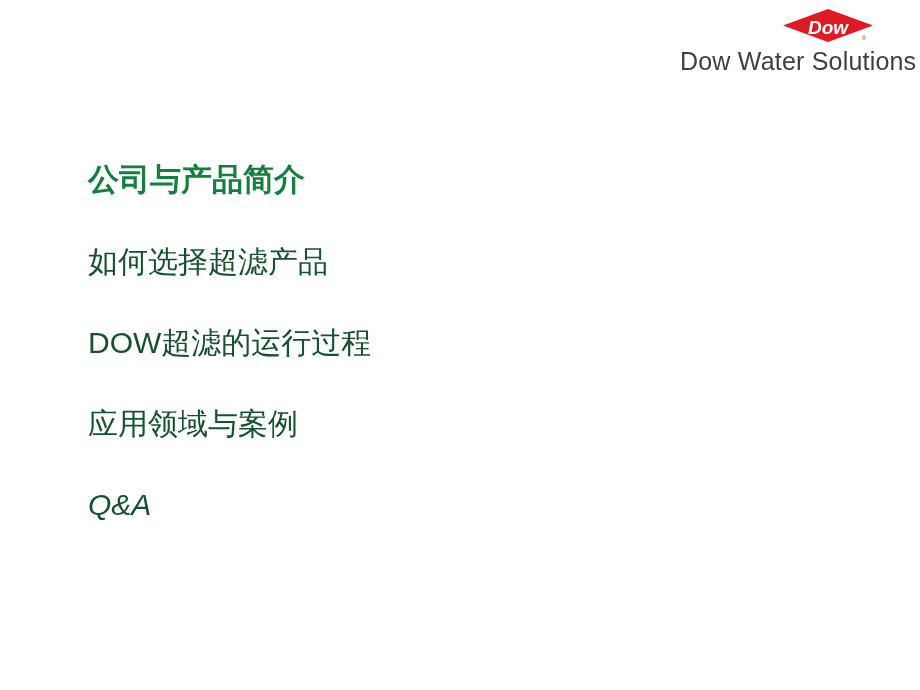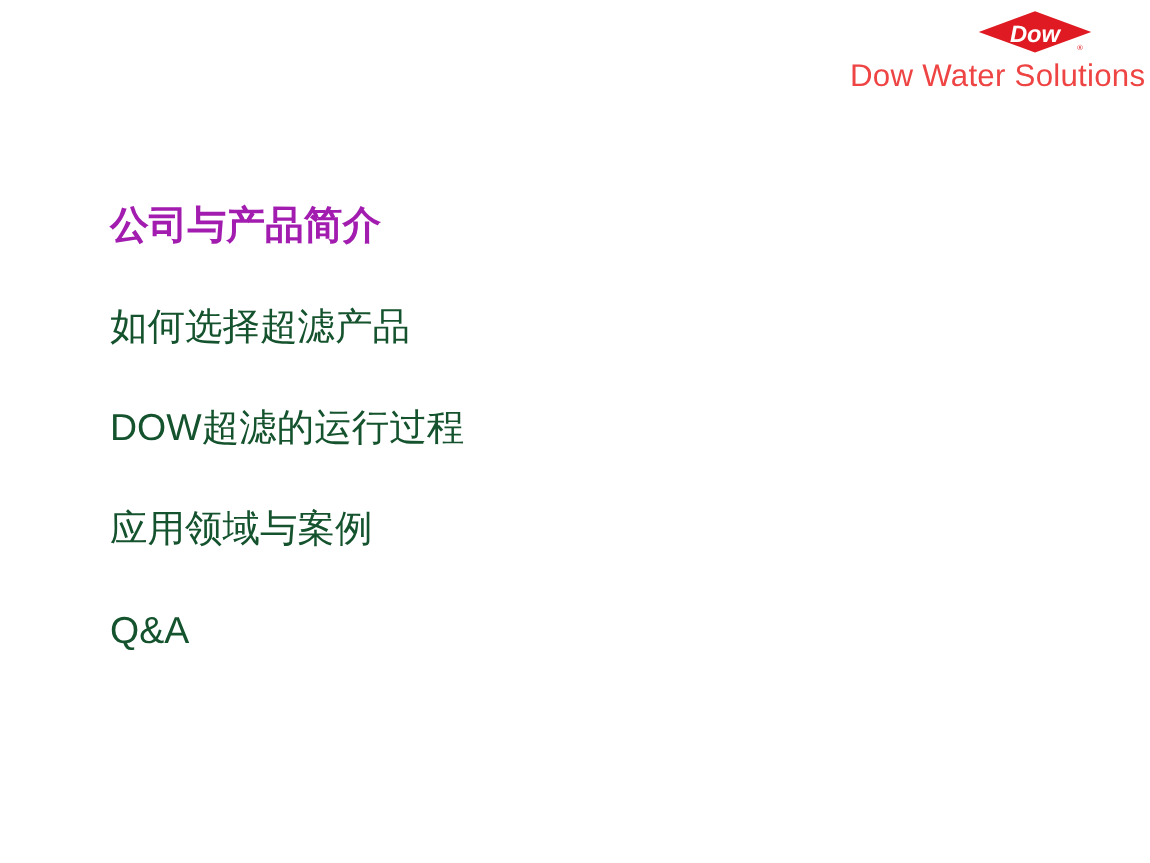--- a/index.html
+++ b/index.html
@@ -42,40 +42,40 @@
   }
   .dow-diamond svg { display: block; }
 
   .brand-wordmark {
     display: block;
     margin-top: 4px;
     font-family: "Liberation Sans", sans-serif;
     font-size: 25px;
     font-weight: 400;
     letter-spacing: 0.2px;
-    color: #ef4444;
+    color: #404040;
     white-space: nowrap;
     line-height: 1.1;
     text-align: right;
   }
 
   
   .agenda {
     position: absolute;
     left: 52px;
     top: 156px;
     width: 820px;
   }
   .agenda-item {
     display: flex;
     align-items: center;
     height: 49px;
     margin-bottom: 32px;
   }
-  .agenda-item:last-child { margin-bottom: 0; }
+  .agenda-item:last-child { margin-bottom: 0; font-style: italic; }
 
   .bullet {
     flex: 0 0 auto;
     width: 20px;
     height: 20px;
     margin-right: 16px;
     position: relative;
   }
 
   
@@ -101,21 +101,21 @@
   }
 
   .agenda-label {
     font-family: "Liberation Sans", sans-serif;
     font-size: 30px;
     line-height: 1.1;
     color: #14532d;
     white-space: nowrap;
   }
   .agenda-item.is-active .agenda-label {
-    color: #a21caf;
+    color: #15803d;
     font-family: "Liberation Serif", serif;
     font-weight: 700;
     font-size: 31px;
   }
 </style>
 </head>
 <body>
 
 <div class="slide">
 

